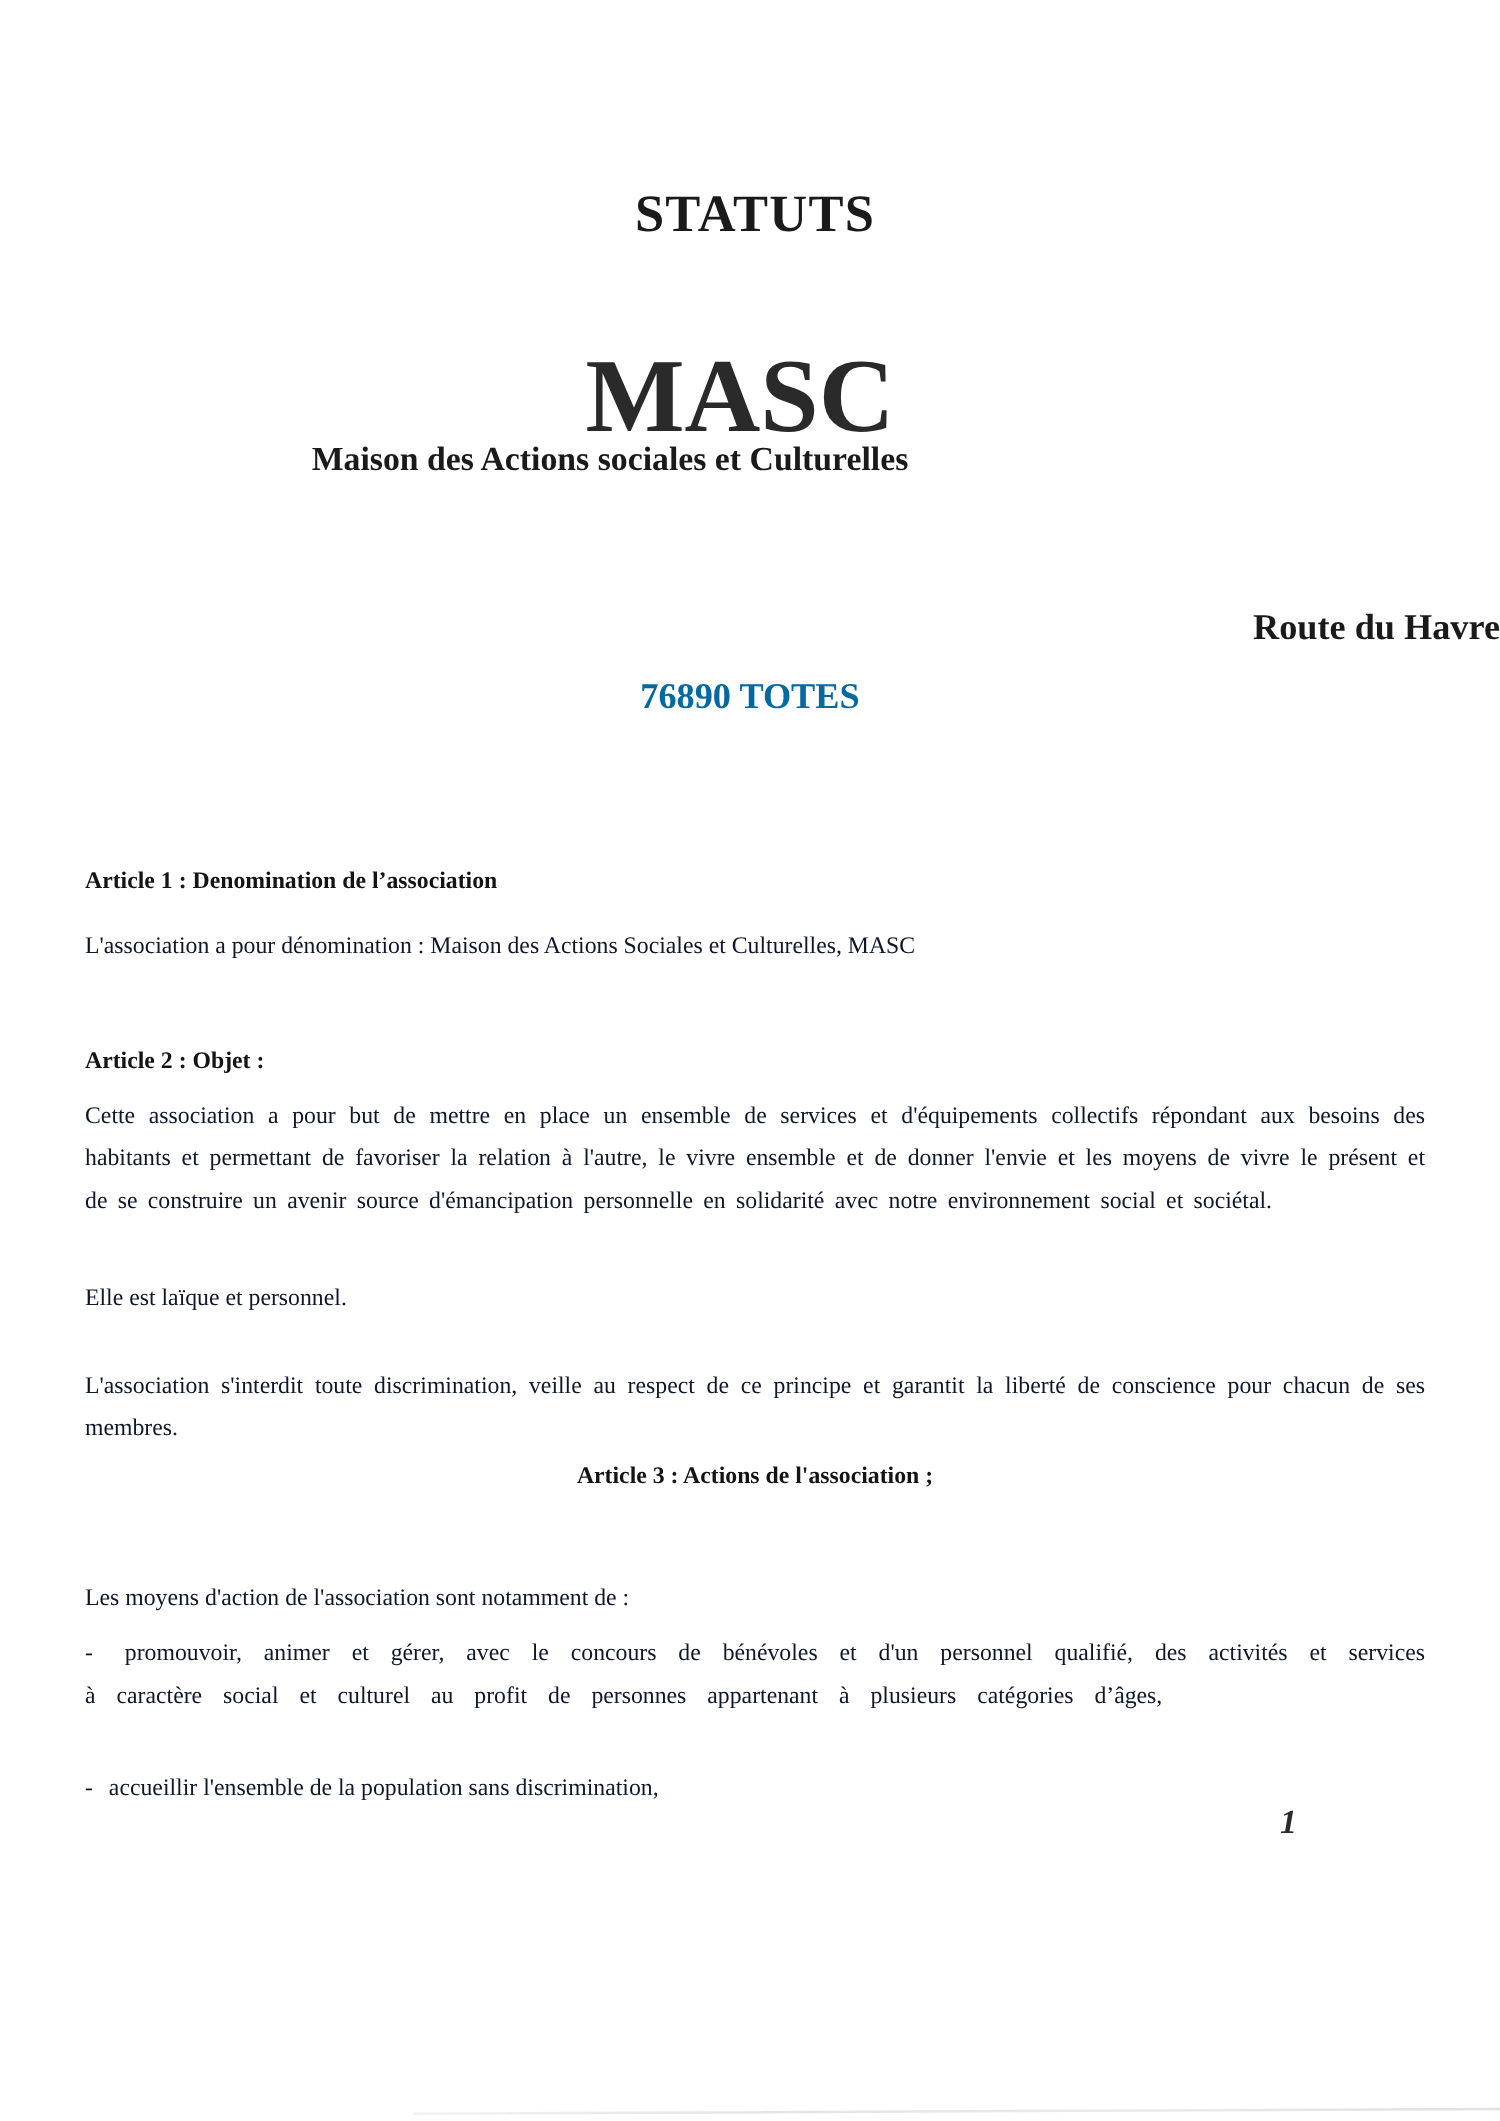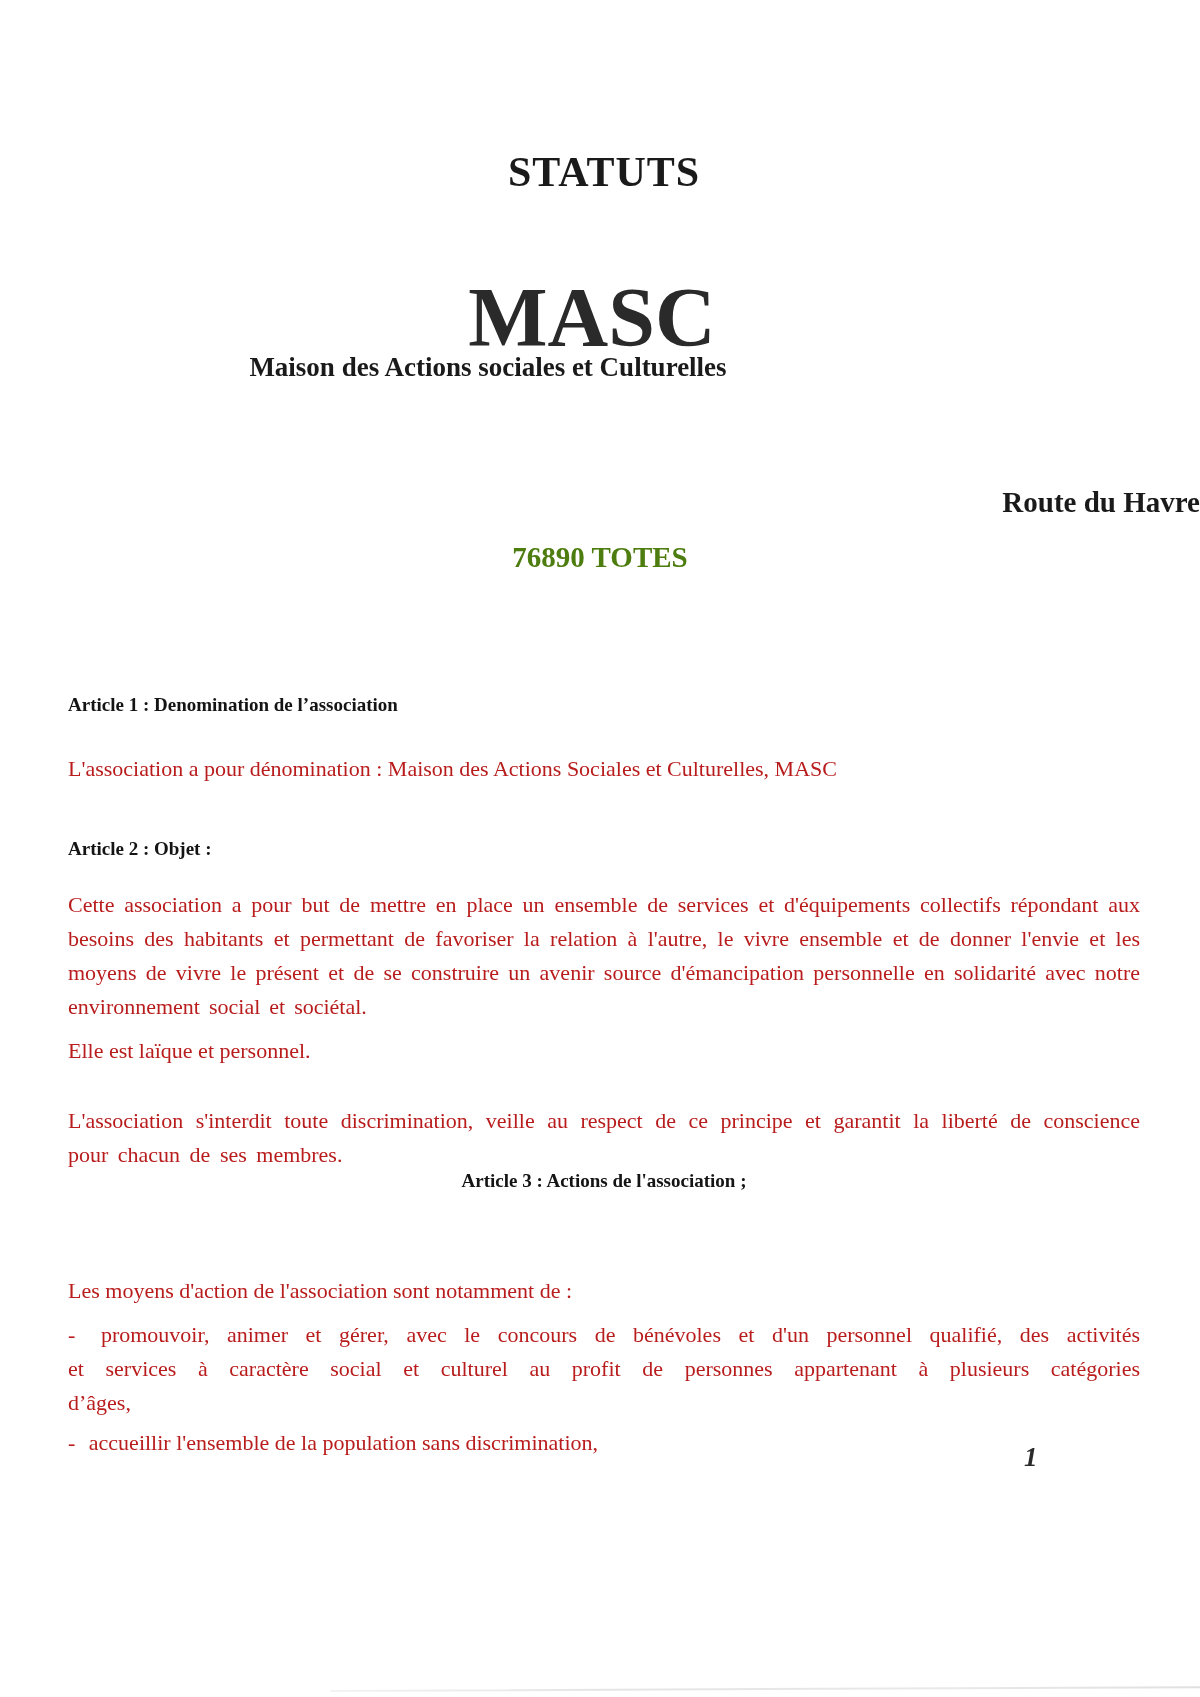--- a/index.html
+++ b/index.html
@@ -50,34 +50,33 @@
     font-size: 29px;
     font-weight: bold;
     color: #1a1a1a;
   }
   .addr2 {
     top: 541px;
     left: 0; width: 1200px;
     text-align: center;
     font-size: 29px;
     font-weight: bold;
-    color: #4d7c0f;
+    color: #0369a1;
   }
 
   .article-heading {
     font-size: 19px;
     font-weight: bold;
     color: #141414;
     line-height: 26px;
   }
   .body-text {
-    font-size: 22px;
+    font-size: 19px;
     line-height: 34px;
-    color: #b91c1c;
-    margin-top: 12px;
+    color: #0f172a;
   }
   .justified { text-align: justify; }
   .ws-tight  { word-spacing: 3.5px; }
   .ws-med    { word-spacing: 4px; }
   .ws-wide   { word-spacing: 12px; }
 
   .a1-heading { top: 692px; }
   .a1-body    { top: 740px; }
   .a2-heading { top: 836px; }
   .a2-p1      { top: 876px; }

